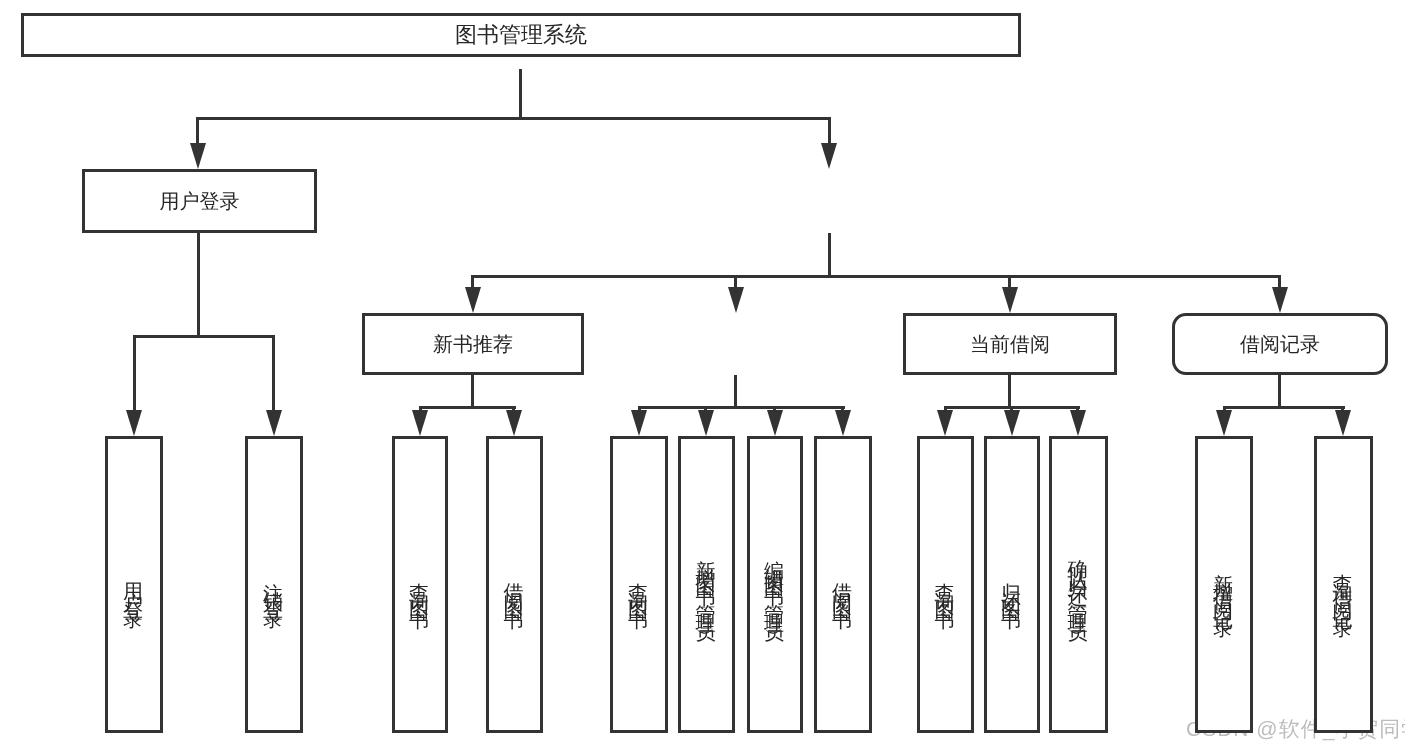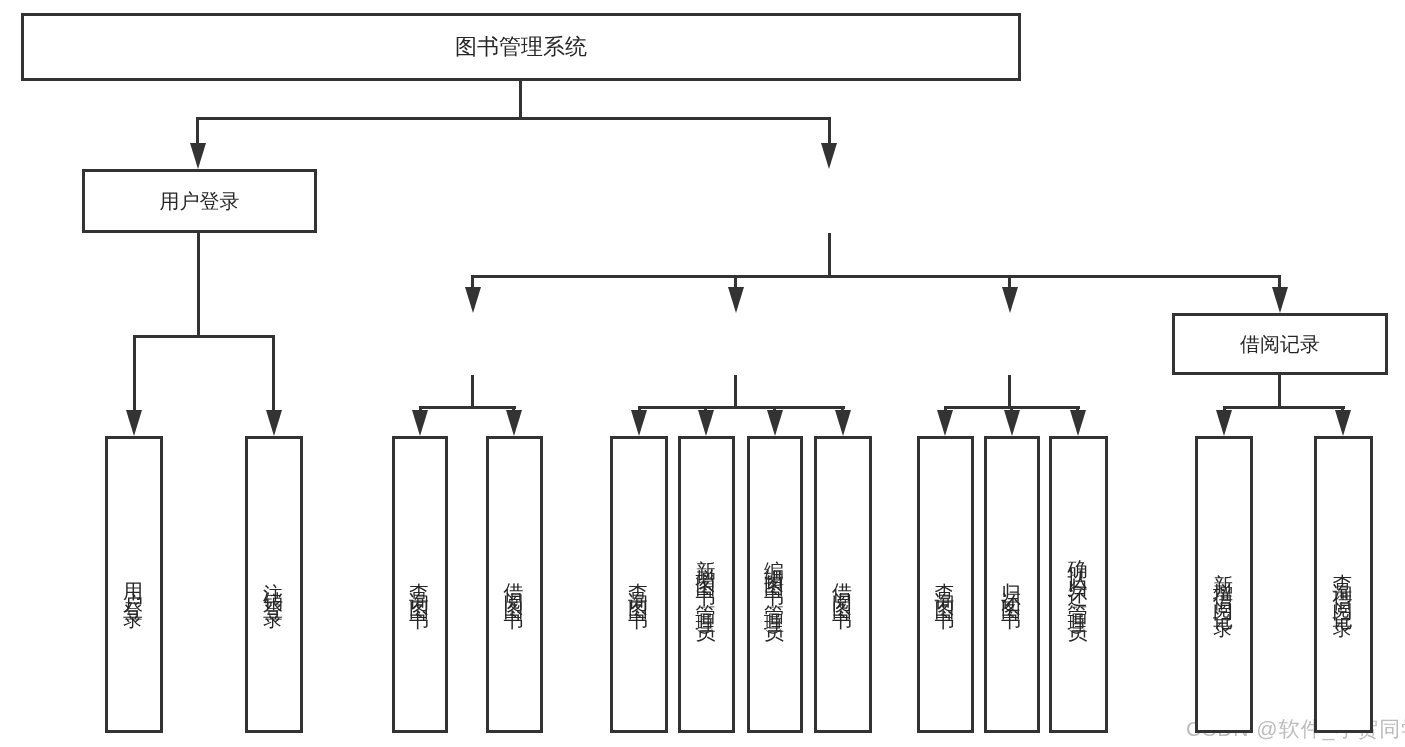--- a/index.html
+++ b/index.html
@@ -102,23 +102,25 @@
     <div class="arrow" style="left: 506px; top: 410px;"></div>
     <div class="arrow" style="left: 631px; top: 410px;"></div>
     <div class="arrow" style="left: 698px; top: 410px;"></div>
     <div class="arrow" style="left: 767px; top: 410px;"></div>
     <div class="arrow" style="left: 835px; top: 410px;"></div>
     <div class="arrow" style="left: 937px; top: 410px;"></div>
     <div class="arrow" style="left: 1004px; top: 410px;"></div>
     <div class="arrow" style="left: 1070px; top: 410px;"></div>
     <div class="arrow" style="left: 1216px; top: 410px;"></div>
     <div class="arrow" style="left: 1335px; top: 410px;"></div>
-    <div class="node title" style="left: 21px; top: 13px; width: 1000px; height: 68px;">图书管理系统</div>
+    <div class="node title" style="left: 21px; top: 13px; width: 1000px; height: 44px;">图书管理系统</div>
     <div class="node" style="left: 82px; top: 169px; width: 235px; height: 64px;">用户登录</div>
-    <div class="node" style="left: 1172px; top: 313px; width: 216px; height: 62px;">借阅记录</div>
+    <div class="node" style="left: 362px; top: 313px; width: 222px; height: 62px;">新书推荐</div>
+    <div class="node" style="left: 903px; top: 313px; width: 214px; height: 62px;">当前借阅</div>
+    <div class="node" style="left: 1172px; top: 313px; width: 216px; height: 62px; border-radius: 14px;">借阅记录</div>
     <div class="node vertical" style="left: 105px; top: 436px; width: 58px; height: 297px;">用户登录</div>
     <div class="node vertical" style="left: 245px; top: 436px; width: 58px; height: 297px;">注销登录</div>
     <div class="node vertical" style="left: 392px; top: 436px; width: 56px; height: 297px;">查询图书</div>
     <div class="node vertical" style="left: 486px; top: 436px; width: 57px; height: 297px;">借阅图书</div>
     <div class="node vertical" style="left: 610px; top: 436px; width: 58px; height: 297px;">查询图书</div>
     <div class="node vertical" style="left: 678px; top: 436px; width: 57px; height: 297px;">新增图书（管理员）</div>
     <div class="node vertical" style="left: 747px; top: 436px; width: 56px; height: 297px;">编辑图书（管理员）</div>
     <div class="node vertical" style="left: 814px; top: 436px; width: 58px; height: 297px;">借阅图书</div>
     <div class="node vertical" style="left: 917px; top: 436px; width: 57px; height: 297px;">查询图书</div>
     <div class="node vertical" style="left: 984px; top: 436px; width: 56px; height: 297px;">归还图书</div>

